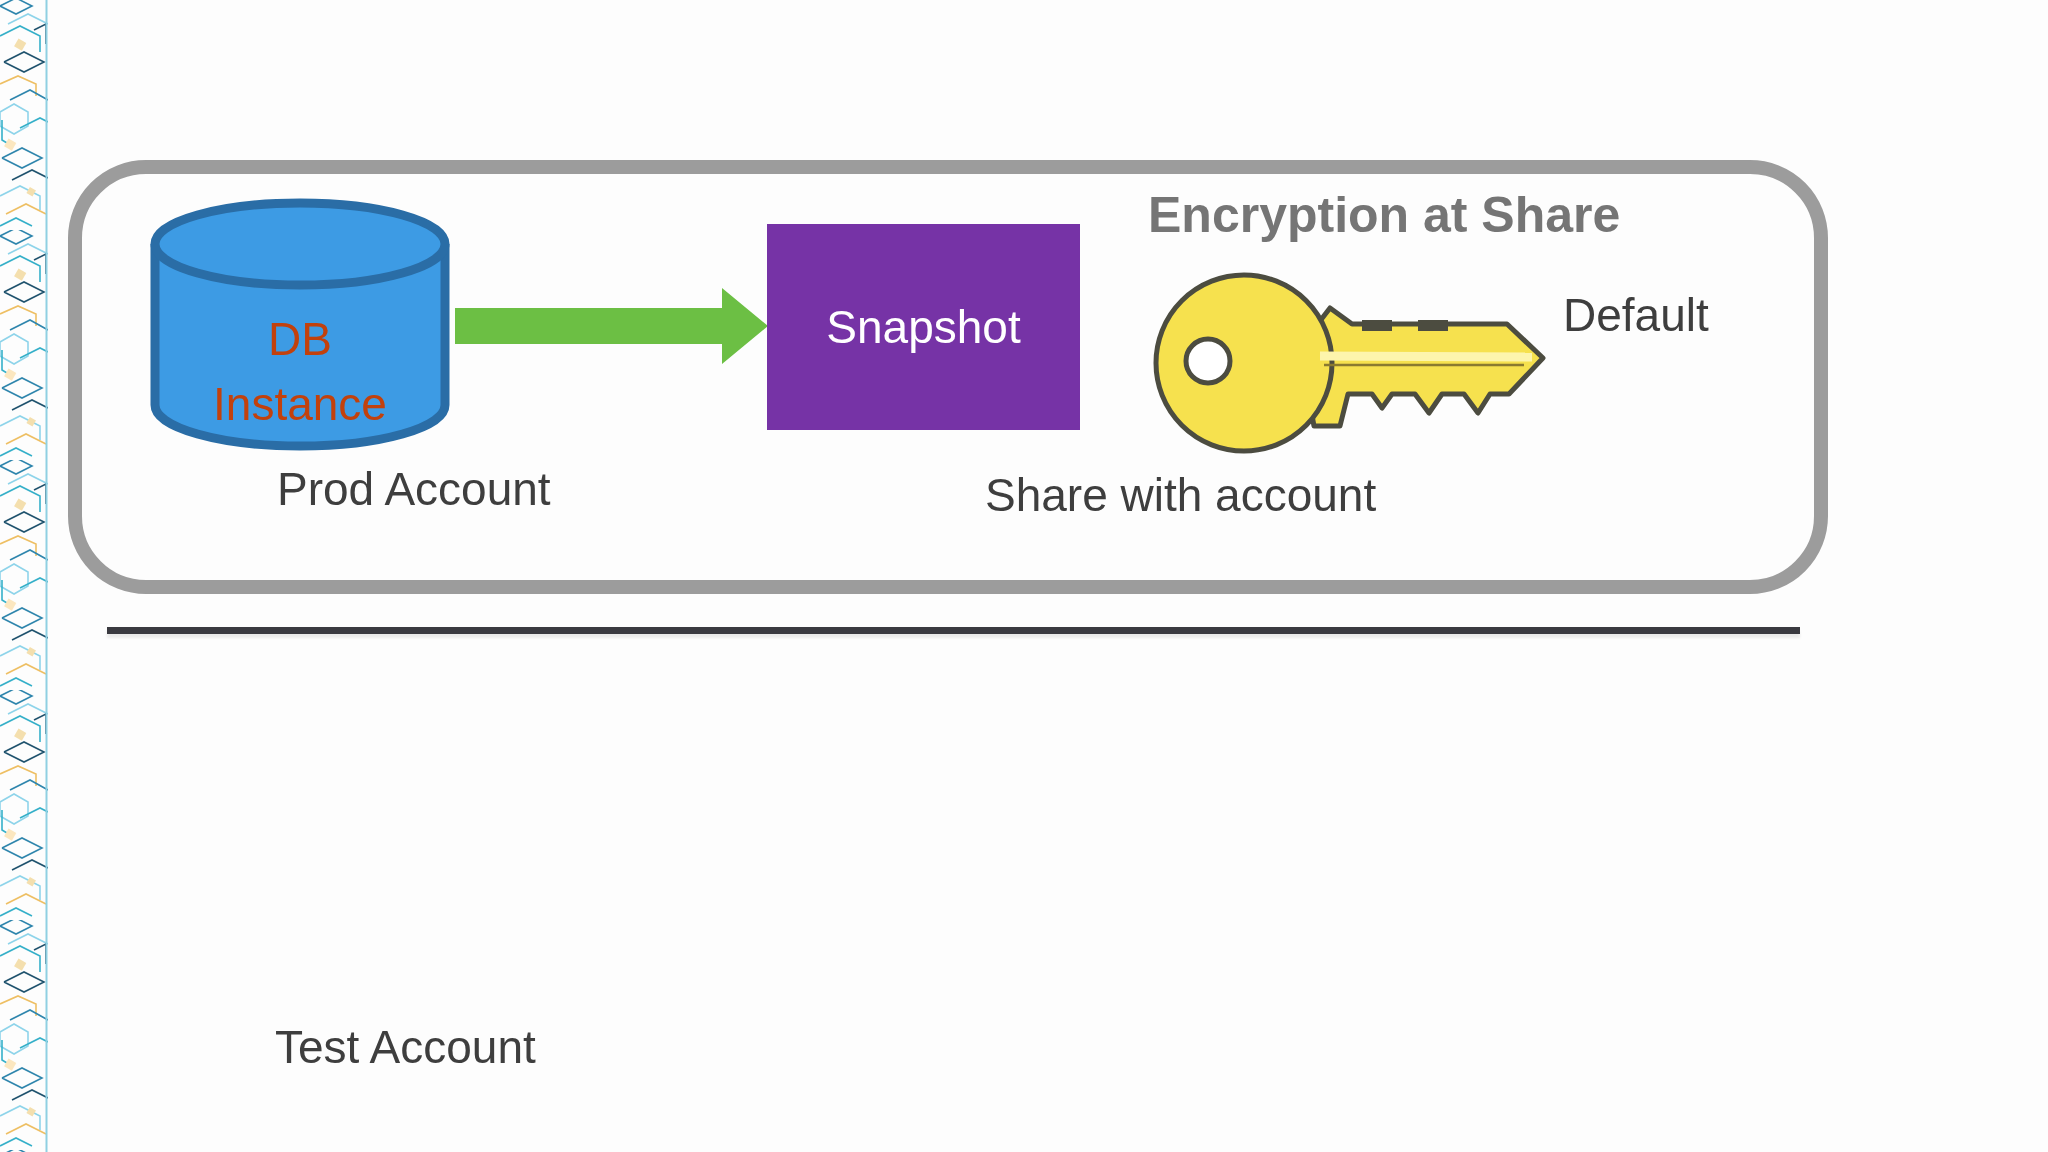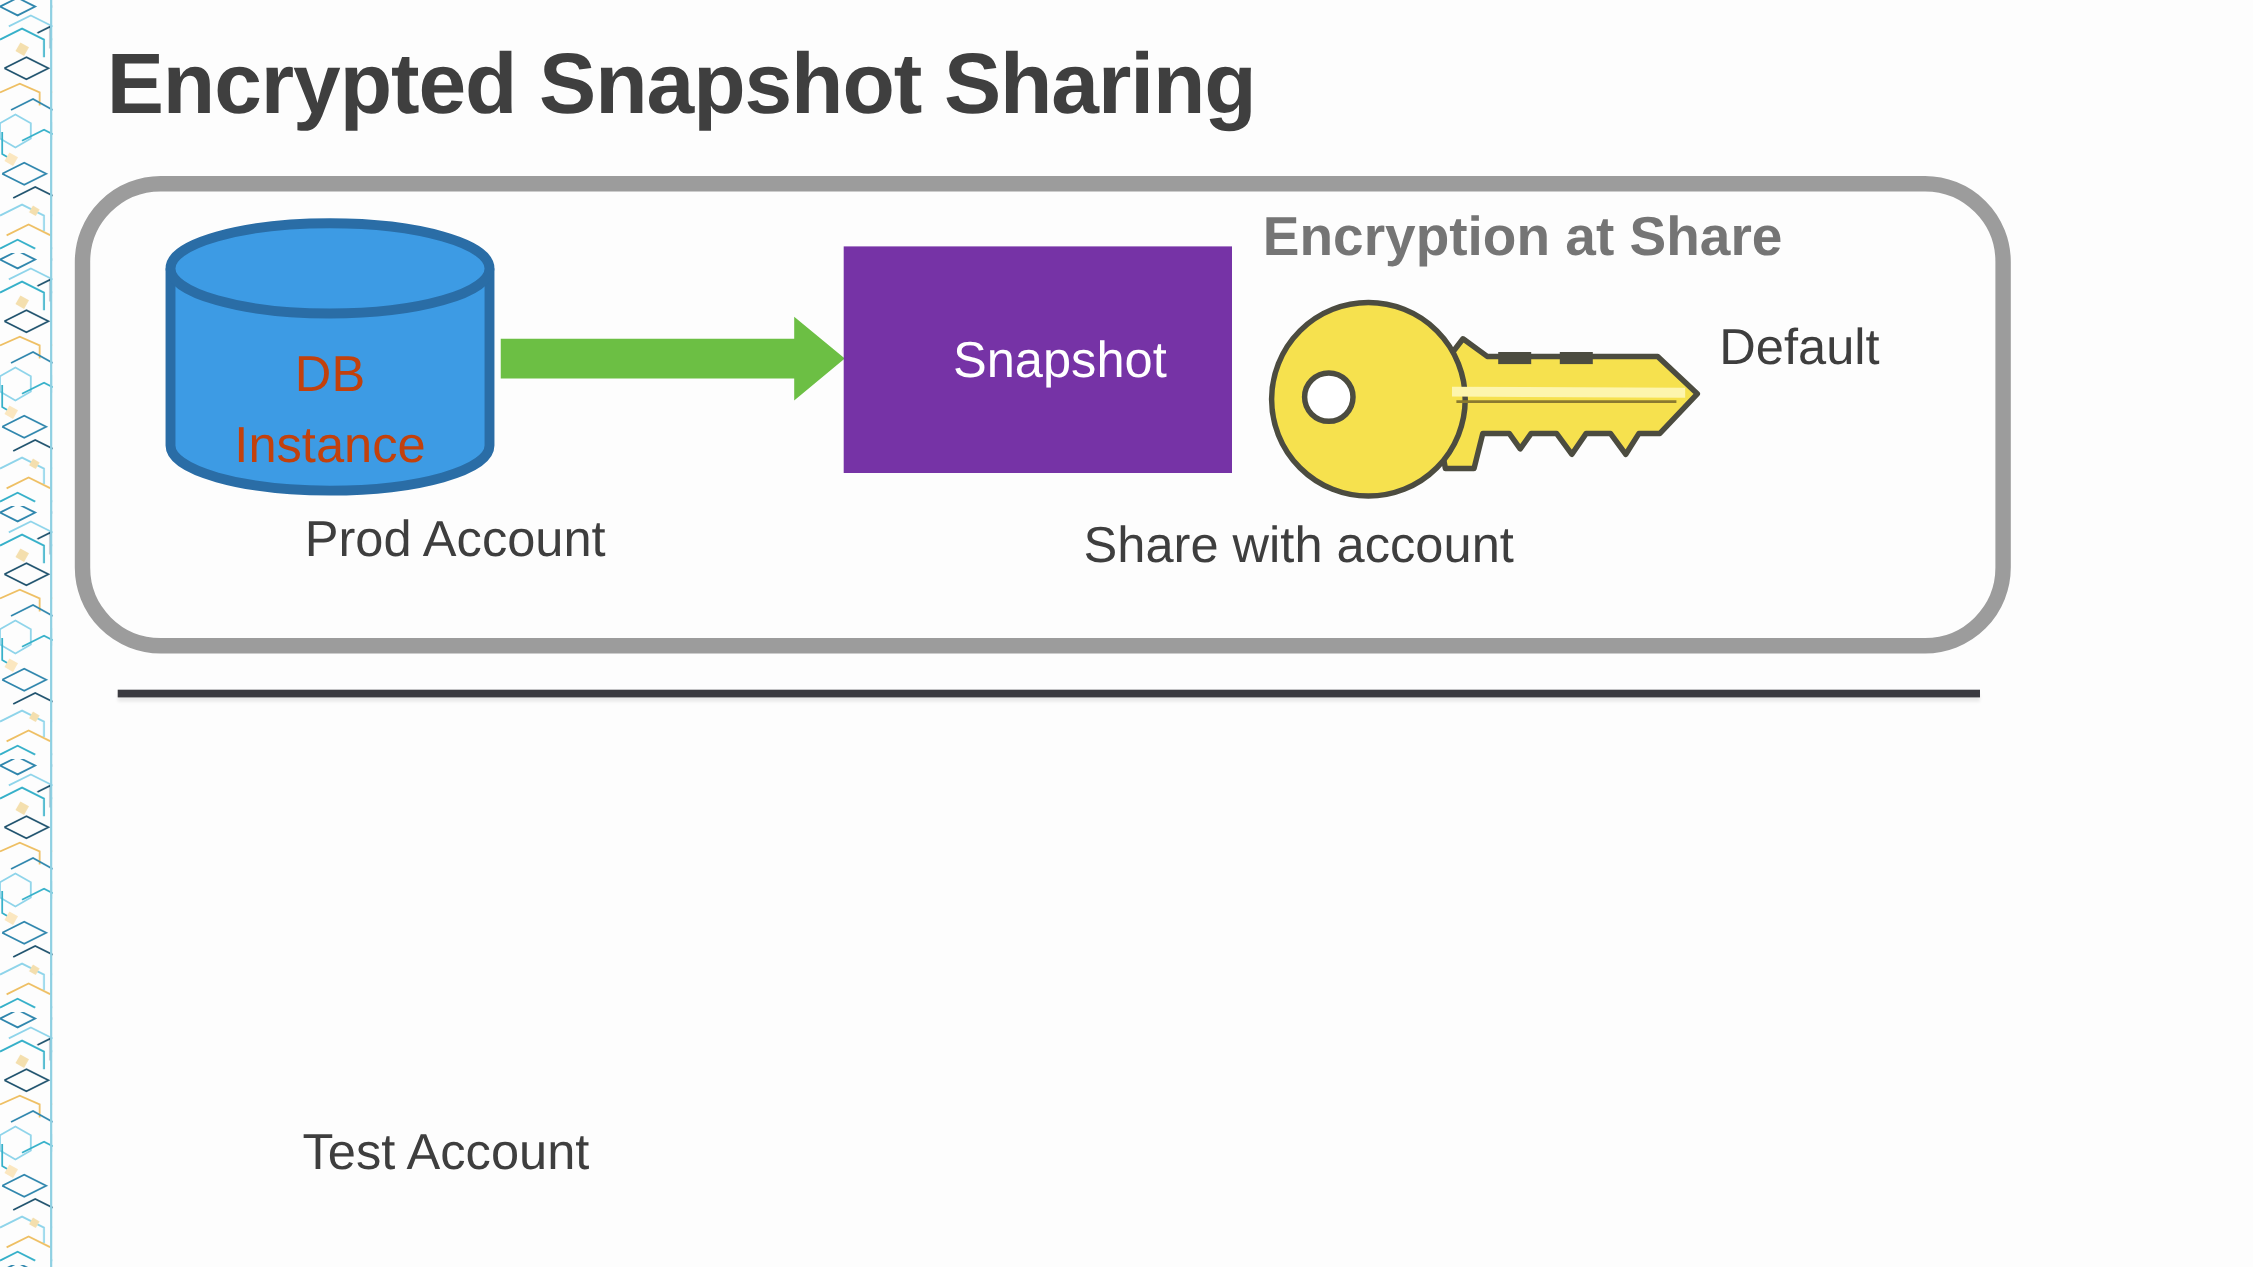--- a/index.html
+++ b/index.html
@@ -32,21 +32,21 @@
     left:150px;top:307px;width:300px;
     text-align:center;color:#c2410c;
     font-size:46px;line-height:65px;white-space:nowrap;
   }
   
   #flow-arrow{left:455px;top:286px;width:315px;height:80px;}
   
   #snapshot-box{
     left:767px;top:224px;width:313px;height:206px;
     background:#7633a6;
-    display:flex;align-items:center;justify-content:center;padding-left:40px;
+    display:flex;align-items:center;justify-content:center;
   }
   #snapshot-box span{color:#ffffff;font-size:46px;}
   
   #encryption-heading{
     left:1148px;top:190px;
     font-size:50px;font-weight:bold;color:#757575;white-space:nowrap;line-height:1;
   }
   
   #key-icon{left:1152px;top:268px;width:400px;height:200px;}
   
@@ -89,21 +89,20 @@
         </g>
         <rect x="16" y="40" width="9" height="9" fill="#f4dfae" transform="rotate(30 20 44)"></rect>
         <rect x="6" y="140" width="9" height="9" fill="#fbe7c0" transform="rotate(30 10 144)"></rect>
         <rect x="28" y="188" width="7" height="7" fill="#f4dfae" transform="rotate(30 31 191)"></rect>
       </pattern>
     </defs>
     <rect x="0" y="0" width="48" height="1152" fill="url(#circ)"></rect>
     <line x1="46.5" y1="0" x2="46.5" y2="1152" stroke="#8fd0e2" stroke-width="2"></line>
   </svg>
 
-  <div id="slide-title" class="abs">Encrypted Snapshot Sharing</div>
 
   <div id="prod-box" class="abs"></div>
 
   <svg id="db-icon" class="abs" viewBox="0 0 300 256" aria-hidden="true">
     <g fill="#3d9be4" stroke="#2a6da6" stroke-width="9" stroke-linejoin="round">
       <path d="M5,46 L5,207 A145,41 0 0 0 295,207 L295,46"></path>
       <ellipse cx="150" cy="46" rx="145" ry="41"></ellipse>
     </g>
   </svg>
   <div id="db-label" class="abs">

